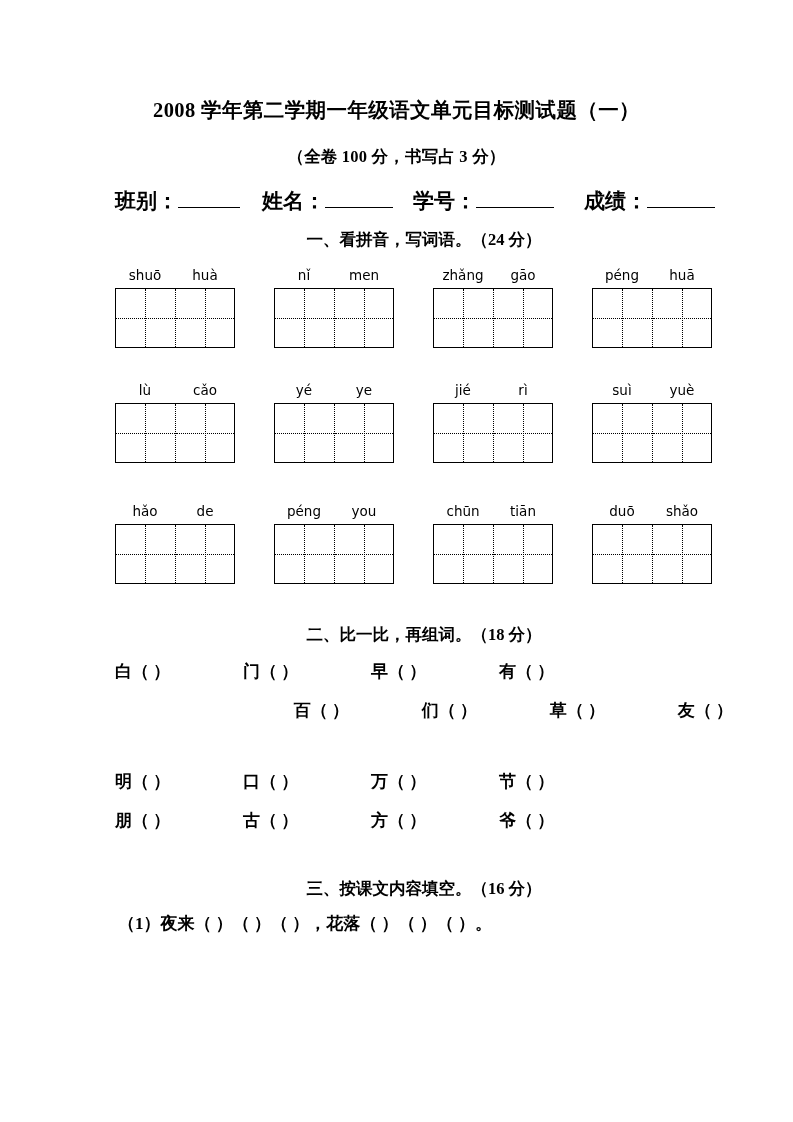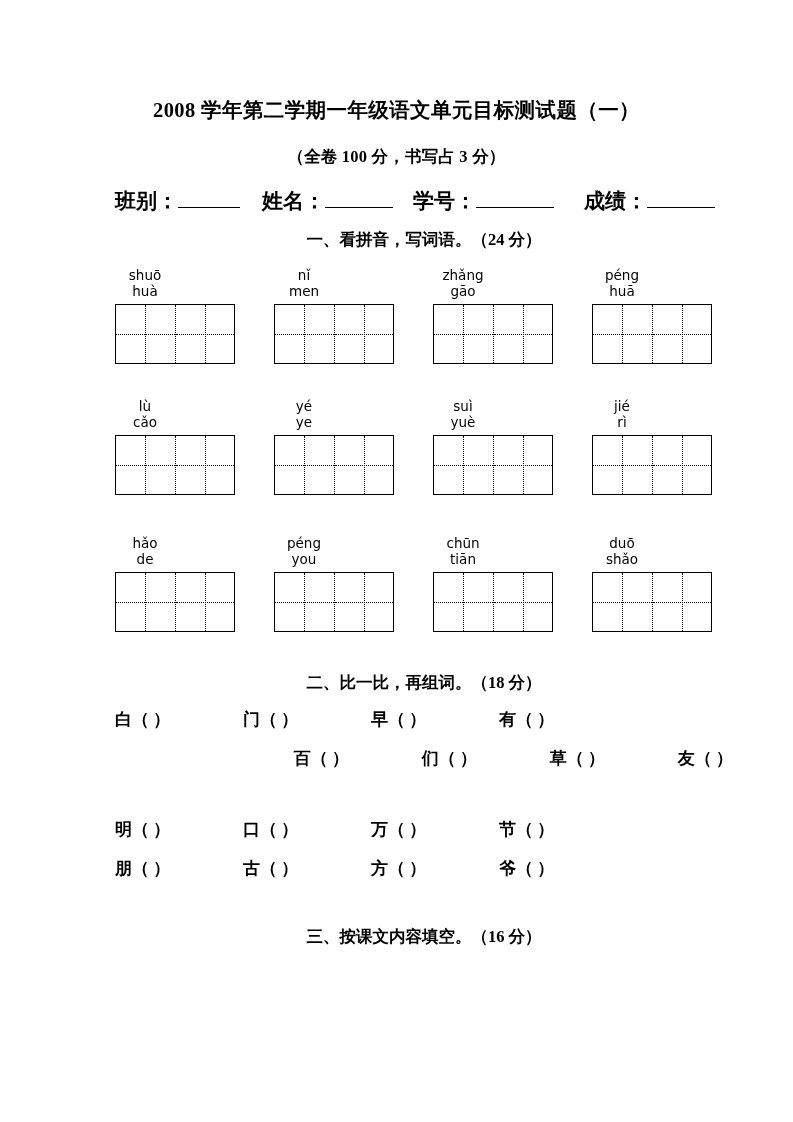--- a/index.html
+++ b/index.html
@@ -81,21 +81,20 @@
     width: 158px;
     margin-right: 18px;
   }
   .group:last-child { margin-right: 0; }
   .syls {
     display: flex;
     font-family: "DejaVu Sans", sans-serif;
     font-size: 13.5px;
     margin-bottom: 5px;
     justify-content: flex-start;
-    flex-direction: column;
   }
   .syl {
     width: 60px;
     text-align: center;
     white-space: nowrap;
   }
   .grid {
     display: flex;
     border: 1.4px solid #000;
     width: 120px;
@@ -222,38 +221,38 @@
           <div class="syl">yé</div>
           <div class="syl">ye</div>
         </div>
         <div class="grid">
           <div class="cell"></div>
           <div class="cell"></div>
         </div>
       </div>
       <div class="group">
         <div class="syls">
+          <div class="syl">jié</div>
+          <div class="syl">rì</div>
+        </div>
+        <div class="grid">
+          <div class="cell"></div>
+          <div class="cell"></div>
+        </div>
+      </div>
+      <div class="group">
+        <div class="syls">
           <div class="syl">suì</div>
           <div class="syl">yuè</div>
         </div>
         <div class="grid">
           <div class="cell"></div>
           <div class="cell"></div>
         </div>
       </div>
-      <div class="group">
-        <div class="syls">
-          <div class="syl">jié</div>
-          <div class="syl">rì</div>
-        </div>
-        <div class="grid">
-          <div class="cell"></div>
-          <div class="cell"></div>
-        </div>
-      </div>
     </div>
   </div>
 
   <div class="pyrow" style="margin-top:40px;">
     <div class="grouprow">
       <div class="group">
         <div class="syls">
           <div class="syl">hǎo</div>
           <div class="syl">de</div>
         </div>
@@ -305,14 +304,15 @@
   </div>
   <div class="qline" style="margin-top:48px;">
     <span class="item">明（      ）</span><span class="item">口（      ）</span><span class="item">万（      ）</span><span class="item">节（      ）</span>
   </div>
   <div class="qline" style="margin-top:16px;">
     <span class="item">朋（      ）</span><span class="item">古（      ）</span><span class="item">方（      ）</span><span class="item">爷（      ）</span>
   </div>
 
   <div class="section-head" style="margin-top:46px;">三、按课文内容填空。（16 分）</div>
 
+  <div class="fillline">（1）夜来（    ）（    ）（    ），花落（    ）（    ）（    ）。</div>
 
 </div>
 
 </body></html>

